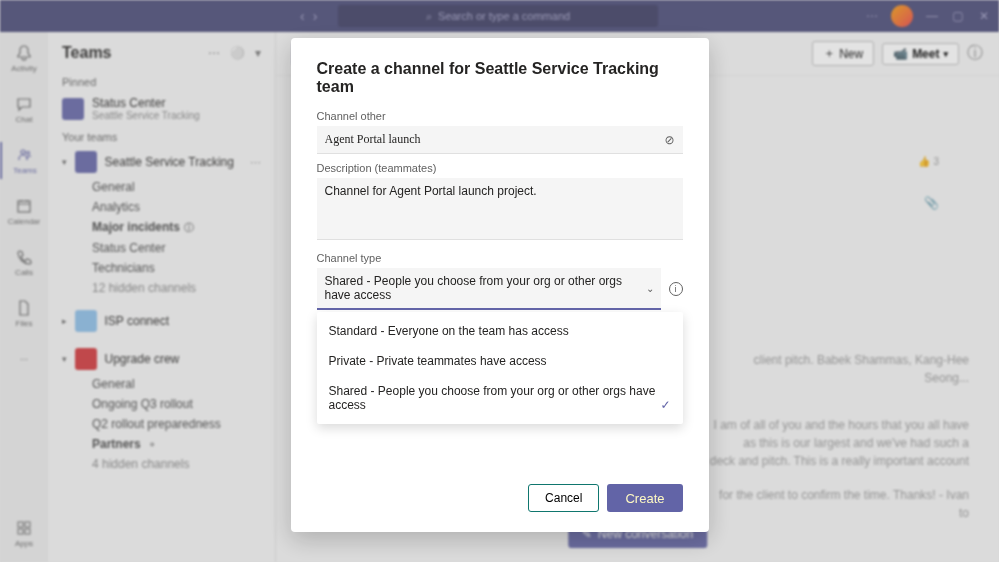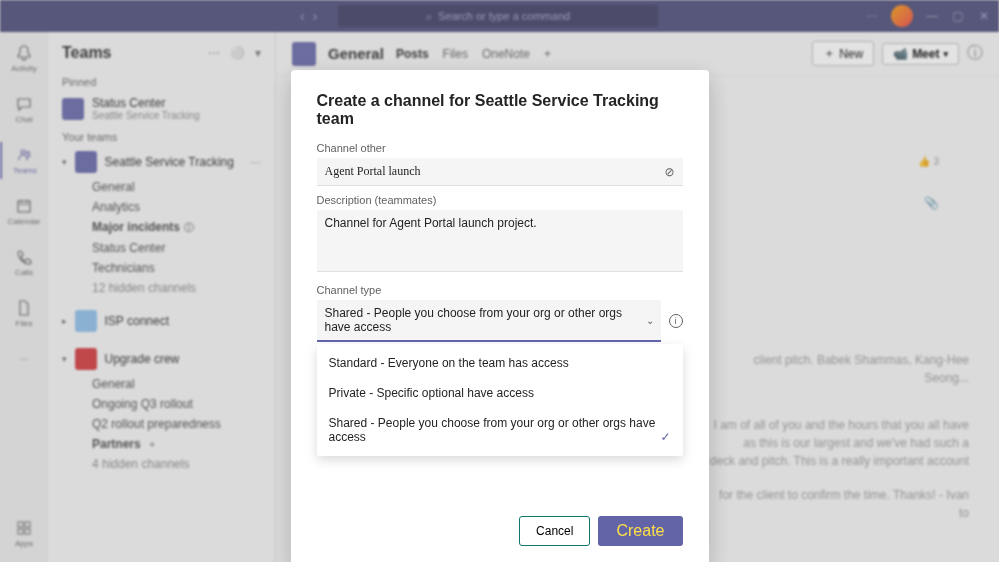--- a/index.html
+++ b/index.html
@@ -51,38 +51,38 @@
 .btn-outline { border: 1px solid #bdbdbd; background: #fff; border-radius: 3px; padding: 3px 10px; font-size: 12px; display: flex; align-items: center; gap: 4px; cursor: pointer; }
 .btn-outline.meet { font-weight: 600; }
 .main-body { position: relative; height: 486px; padding: 20px; color: #999; font-size: 12px; }
 .compose-bar { position: absolute; bottom: 14px; left: 50%; transform: translateX(-50%); }
 .btn-newconv { background: #6264a7; color: #fff; border: none; border-radius: 3px; padding: 7px 14px; font-size: 12px; display: flex; align-items: center; gap: 6px; cursor: pointer; }
 
 
 .bg-blur { filter: blur(1px); opacity: 0.85; }
 
 
-.modal-overlay { position: absolute; inset: 0; background: rgba(0,0,0,0.1); display: flex; align-items: flex-start; justify-content: center; padding-top: 70px; }
+.modal-overlay { position: absolute; inset: 0; background: rgba(0,0,0,0.1); display: flex; align-items: flex-start; justify-content: center; padding-top: 38px; }
 .modal { width: 418px; background: #fff; border-radius: 4px; box-shadow: 0 8px 24px rgba(0,0,0,0.2); padding: 22px 26px 20px; }
 .modal h2 { font-size: 16px; font-weight: 600; color: #252423; margin-bottom: 14px; }
 .field-label { font-size: 11px; color: #616161; margin-bottom: 4px; margin-top: 8px; }
 .text-input { width: 100%; background: #f5f5f5; border: none; border-bottom: 1px solid #e0e0e0; padding: 6px 30px 6px 8px; font-size: 12px; color: #252423; position: relative; font-family: Liberation Serif, serif; }
 .input-wrap { position: relative; }
 .input-wrap .check-icon { position: absolute; right: 8px; top: 50%; transform: translateY(-50%); color: #616161; font-size: 12px; }
 .textarea-input { width: 100%; height: 62px; background: #f5f5f5; border: none; border-bottom: 1px solid #e0e0e0; padding: 6px 8px; font-size: 12px; color: #252423; resize: none; }
 .select-row { display: flex; align-items: center; gap: 8px; }
 .select-box { flex: 1; background: #f5f5f5; border: none; border-bottom: 2px solid #6264a7; padding: 6px 24px 6px 8px; font-size: 12px; color: #252423; position: relative; }
 .select-box .chev-down { position: absolute; right: 6px; top: 50%; transform: translateY(-50%); color: #616161; font-size: 10px; }
 .info-icon-circle { width: 14px; height: 14px; border: 1px solid #616161; border-radius: 50%; display: flex; align-items: center; justify-content: center; font-size: 9px; color: #616161; }
 .dropdown { margin-top: 2px; background: #fff; box-shadow: 0 4px 12px rgba(0,0,0,0.15); border-radius: 2px; padding: 4px 0; }
 .dropdown-item { padding: 8px 12px; font-size: 12px; color: #252423; cursor: pointer; display: flex; align-items: flex-end; justify-content: space-between; }
 .dropdown-item .check { color: #6264a7; font-size: 12px; }
 .modal-footer { display: flex; justify-content: flex-end; gap: 8px; margin-top: 60px; }
 .btn-cancel { background: #fff; border: 1px solid #0f766e; border-radius: 3px; padding: 6px 16px; font-size: 12px; cursor: pointer; }
-.btn-create { background: #6264a7; color: #fde047; border: none; border-radius: 3px; padding: 6px 18px; font-size: 16px; cursor: pointer; }
+.btn-create { background: #6264a7; color: #fef9c3; border: none; border-radius: 3px; padding: 6px 18px; font-size: 13px; cursor: pointer; }
 
 svg { display: block; }
 </style>
 </head>
 <body>
 
 <div class="bg-blur">
   <div class="titlebar">
     <div class="nav-arrows">
       <span>‹</span>
@@ -286,21 +286,21 @@
         <span class="chev-down">⌄</span>
       </div>
       <div class="info-icon-circle">i</div>
     </div>
 
     <div class="dropdown">
       <div class="dropdown-item">
         <span>Standard - Everyone on the team has access</span>
       </div>
       <div class="dropdown-item">
-        <span>Private - Specific optional have access</span>
+        <span>Private - Private teammates have access</span>
       </div>
       <div class="dropdown-item">
         <span>Shared - People you choose from your org or other orgs have access</span>
         <span class="check">✓</span>
       </div>
     </div>
 
     <div class="modal-footer">
       <button class="btn-cancel">Cancel</button>
       <button class="btn-create">Create</button>

